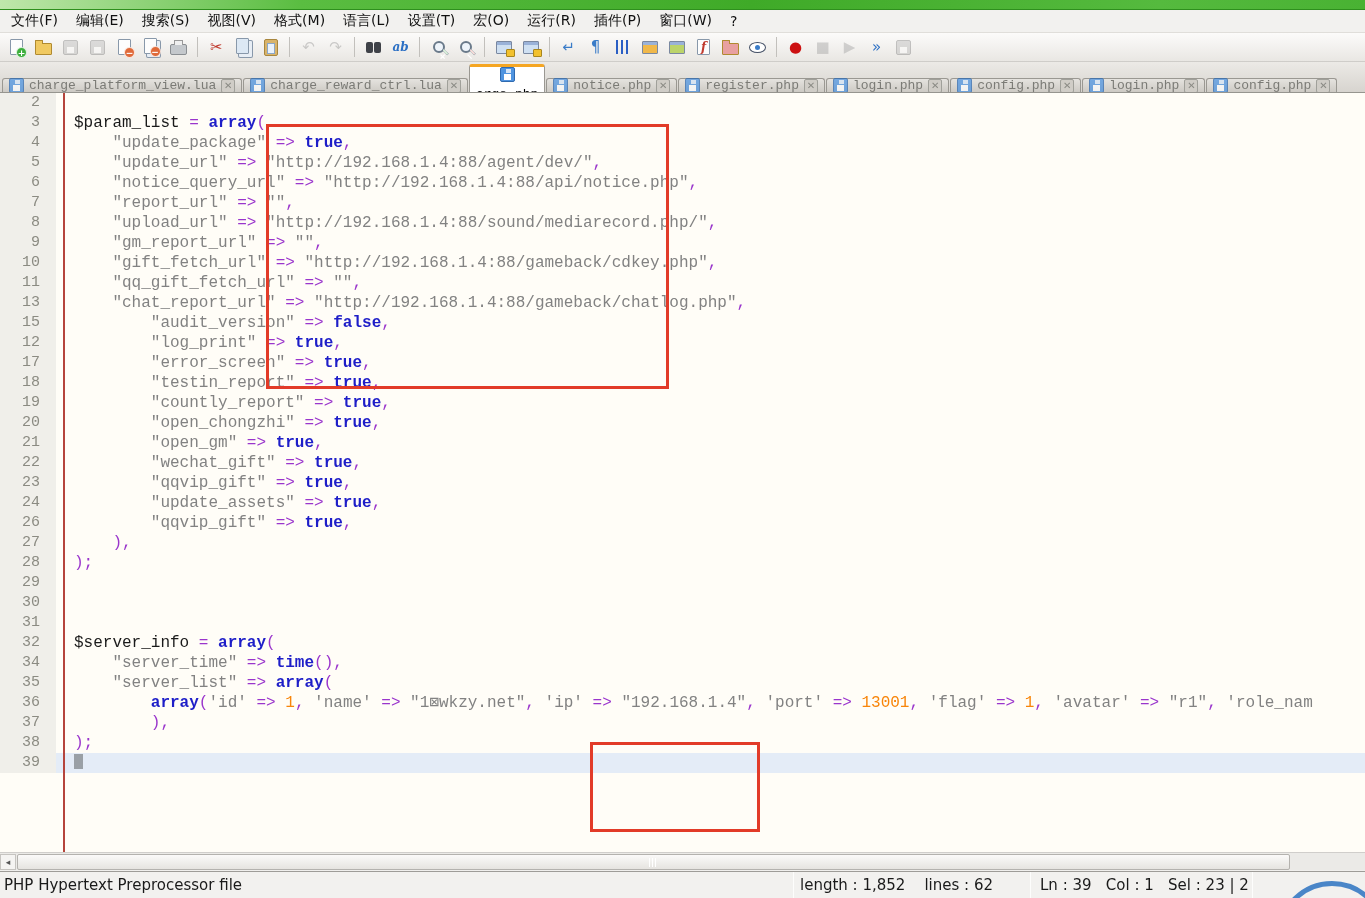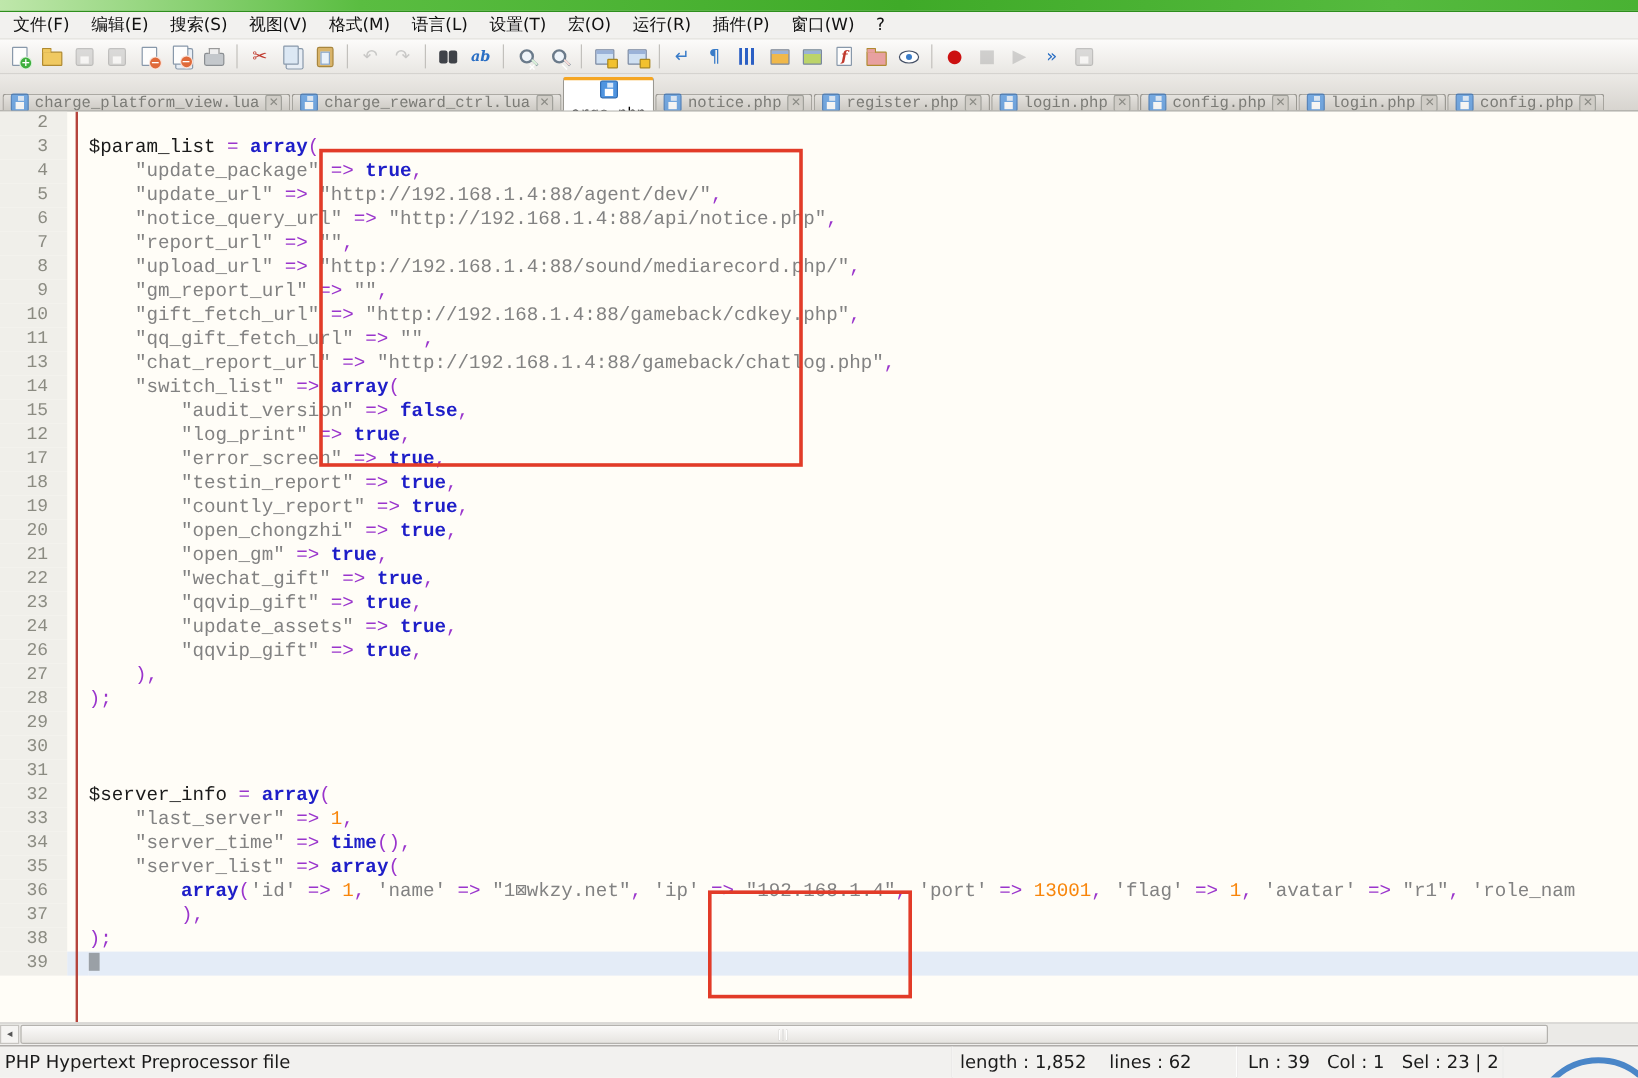--- a/index.html
+++ b/index.html
@@ -386,39 +386,37 @@
       <div class="eline"><span class="lnum">3</span><span class="mspace"></span><span class="lbody"><span class="sp">$param_list </span><span class="so">= </span><span class="sk">array</span><span class="so">(</span></span></div>
       <div class="eline"><span class="lnum">4</span><span class="mspace"></span><span class="lbody"><span class="sp">    </span><span class="ss">"update_package"</span><span class="sp"> </span><span class="so">=&gt; </span><span class="sk">true</span><span class="so">,</span></span></div>
       <div class="eline"><span class="lnum">5</span><span class="mspace"></span><span class="lbody"><span class="sp">    </span><span class="ss">"update_url"</span><span class="sp"> </span><span class="so">=&gt; </span><span class="ss">"</span><span class="su">http://192.168.1.4:88/agent/dev/</span><span class="ss">"</span><span class="so">,</span></span></div>
       <div class="eline"><span class="lnum">6</span><span class="mspace"></span><span class="lbody"><span class="sp">    </span><span class="ss">"notice_query_url"</span><span class="sp"> </span><span class="so">=&gt; </span><span class="ss">"</span><span class="su">http://192.168.1.4:88/api/notice.php</span><span class="ss">"</span><span class="so">,</span></span></div>
       <div class="eline"><span class="lnum">7</span><span class="mspace"></span><span class="lbody"><span class="sp">    </span><span class="ss">"report_url"</span><span class="sp"> </span><span class="so">=&gt; </span><span class="ss">""</span><span class="so">,</span></span></div>
       <div class="eline"><span class="lnum">8</span><span class="mspace"></span><span class="lbody"><span class="sp">    </span><span class="ss">"upload_url"</span><span class="sp"> </span><span class="so">=&gt; </span><span class="ss">"</span><span class="su">http://192.168.1.4:88/sound/mediarecord.php/</span><span class="ss">"</span><span class="so">,</span></span></div>
       <div class="eline"><span class="lnum">9</span><span class="mspace"></span><span class="lbody"><span class="sp">    </span><span class="ss">"gm_report_url"</span><span class="sp"> </span><span class="so">=&gt; </span><span class="ss">""</span><span class="so">,</span></span></div>
       <div class="eline"><span class="lnum">10</span><span class="mspace"></span><span class="lbody"><span class="sp">    </span><span class="ss">"gift_fetch_url"</span><span class="sp"> </span><span class="so">=&gt; </span><span class="ss">"</span><span class="su">http://192.168.1.4:88/gameback/cdkey.php</span><span class="ss">"</span><span class="so">,</span></span></div>
       <div class="eline"><span class="lnum">11</span><span class="mspace"></span><span class="lbody"><span class="sp">    </span><span class="ss">"qq_gift_fetch_url"</span><span class="sp"> </span><span class="so">=&gt; </span><span class="ss">""</span><span class="so">,</span></span></div>
       <div class="eline"><span class="lnum">13</span><span class="mspace"></span><span class="lbody"><span class="sp">    </span><span class="ss">"chat_report_url"</span><span class="sp"> </span><span class="so">=&gt; </span><span class="ss">"</span><span class="su">http://192.168.1.4:88/gameback/chatlog.php</span><span class="ss">"</span><span class="so">,</span></span></div>
-      <div class="eline"><span class="lnum">14</span><span class="mspace"></span><span class="lbody"><span class="sp">    </span><span class="ss">"switch_list"</span><span class="sp"> </span><span class="so">=&gt; </span><span class="sk">array</span><span class="so">(</span></span></div>
       <div class="eline"><span class="lnum">15</span><span class="mspace"></span><span class="lbody"><span class="sp">        </span><span class="ss">"audit_version"</span><span class="sp"> </span><span class="so">=&gt; </span><span class="sk">false</span><span class="so">,</span></span></div>
       <div class="eline"><span class="lnum">12</span><span class="mspace"></span><span class="lbody"><span class="sp">        </span><span class="ss">"log_print"</span><span class="sp"> </span><span class="so">=&gt; </span><span class="sk">true</span><span class="so">,</span></span></div>
       <div class="eline"><span class="lnum">17</span><span class="mspace"></span><span class="lbody"><span class="sp">        </span><span class="ss">"error_screen"</span><span class="sp"> </span><span class="so">=&gt; </span><span class="sk">true</span><span class="so">,</span></span></div>
       <div class="eline"><span class="lnum">18</span><span class="mspace"></span><span class="lbody"><span class="sp">        </span><span class="ss">"testin_report"</span><span class="sp"> </span><span class="so">=&gt; </span><span class="sk">true</span><span class="so">,</span></span></div>
       <div class="eline"><span class="lnum">19</span><span class="mspace"></span><span class="lbody"><span class="sp">        </span><span class="ss">"countly_report"</span><span class="sp"> </span><span class="so">=&gt; </span><span class="sk">true</span><span class="so">,</span></span></div>
       <div class="eline"><span class="lnum">20</span><span class="mspace"></span><span class="lbody"><span class="sp">        </span><span class="ss">"open_chongzhi"</span><span class="sp"> </span><span class="so">=&gt; </span><span class="sk">true</span><span class="so">,</span></span></div>
       <div class="eline"><span class="lnum">21</span><span class="mspace"></span><span class="lbody"><span class="sp">        </span><span class="ss">"open_gm"</span><span class="sp"> </span><span class="so">=&gt; </span><span class="sk">true</span><span class="so">,</span></span></div>
       <div class="eline"><span class="lnum">22</span><span class="mspace"></span><span class="lbody"><span class="sp">        </span><span class="ss">"wechat_gift"</span><span class="sp"> </span><span class="so">=&gt; </span><span class="sk">true</span><span class="so">,</span></span></div>
       <div class="eline"><span class="lnum">23</span><span class="mspace"></span><span class="lbody"><span class="sp">        </span><span class="ss">"qqvip_gift"</span><span class="sp"> </span><span class="so">=&gt; </span><span class="sk">true</span><span class="so">,</span></span></div>
       <div class="eline"><span class="lnum">24</span><span class="mspace"></span><span class="lbody"><span class="sp">        </span><span class="ss">"update_assets"</span><span class="sp"> </span><span class="so">=&gt; </span><span class="sk">true</span><span class="so">,</span></span></div>
       <div class="eline"><span class="lnum">26</span><span class="mspace"></span><span class="lbody"><span class="sp">        </span><span class="ss">"qqvip_gift"</span><span class="sp"> </span><span class="so">=&gt; </span><span class="sk">true</span><span class="so">,</span></span></div>
       <div class="eline"><span class="lnum">27</span><span class="mspace"></span><span class="lbody"><span class="sp">    </span><span class="so">),</span></span></div>
       <div class="eline"><span class="lnum">28</span><span class="mspace"></span><span class="lbody"><span class="so">);</span></span></div>
       <div class="eline"><span class="lnum">29</span><span class="mspace"></span><span class="lbody"></span></div>
       <div class="eline"><span class="lnum">30</span><span class="mspace"></span><span class="lbody"></span></div>
       <div class="eline"><span class="lnum">31</span><span class="mspace"></span><span class="lbody"></span></div>
       <div class="eline"><span class="lnum">32</span><span class="mspace"></span><span class="lbody"><span class="sp">$server_info </span><span class="so">= </span><span class="sk">array</span><span class="so">(</span></span></div>
-      <div class="eline"><span class="lnum">33</span><span class="mspace"></span><span class="lbody"><span class="sp">    </span><span class="ss">"last_server"</span><span class="sp"> </span><span class="so">=&gt; </span><span class="sn">1</span><span class="so">,</span></span></div>
       <div class="eline"><span class="lnum">34</span><span class="mspace"></span><span class="lbody"><span class="sp">    </span><span class="ss">"server_time"</span><span class="sp"> </span><span class="so">=&gt; </span><span class="sk">time</span><span class="so">(),</span></span></div>
       <div class="eline"><span class="lnum">35</span><span class="mspace"></span><span class="lbody"><span class="sp">    </span><span class="ss">"server_list"</span><span class="sp"> </span><span class="so">=&gt; </span><span class="sk">array</span><span class="so">(</span></span></div>
       <div class="eline"><span class="lnum">36</span><span class="mspace"></span><span class="lbody"><span class="sp">        </span><span class="sk">array</span><span class="so">(</span><span class="ss">'id'</span><span class="sp"> </span><span class="so">=&gt; </span><span class="sn">1</span><span class="so">, </span><span class="ss">'name'</span><span class="sp"> </span><span class="so">=&gt; </span><span class="ss">"1⊠wkzy.net"</span><span class="so">, </span><span class="ss">'ip'</span><span class="sp"> </span><span class="so">=&gt; </span><span class="ss">"192.168.1.4"</span><span class="so">, </span><span class="ss">'port'</span><span class="sp"> </span><span class="so">=&gt; </span><span class="sn">13001</span><span class="so">, </span><span class="ss">'flag'</span><span class="sp"> </span><span class="so">=&gt; </span><span class="sn">1</span><span class="so">, </span><span class="ss">'avatar'</span><span class="sp"> </span><span class="so">=&gt; </span><span class="ss">"r1"</span><span class="so">, </span><span class="ss">'role_nam</span></span></div>
       <div class="eline"><span class="lnum">37</span><span class="mspace"></span><span class="lbody"><span class="sp">        </span><span class="so">),</span></span></div>
       <div class="eline"><span class="lnum">38</span><span class="mspace"></span><span class="lbody"><span class="so">);</span></span></div>
       <div class="eline current"><span class="lnum">39</span><span class="mspace"></span><span class="lbody"><span class="caret-block"></span></span></div>
     </div>
   <div id="redline"></div>
 </div>
 

